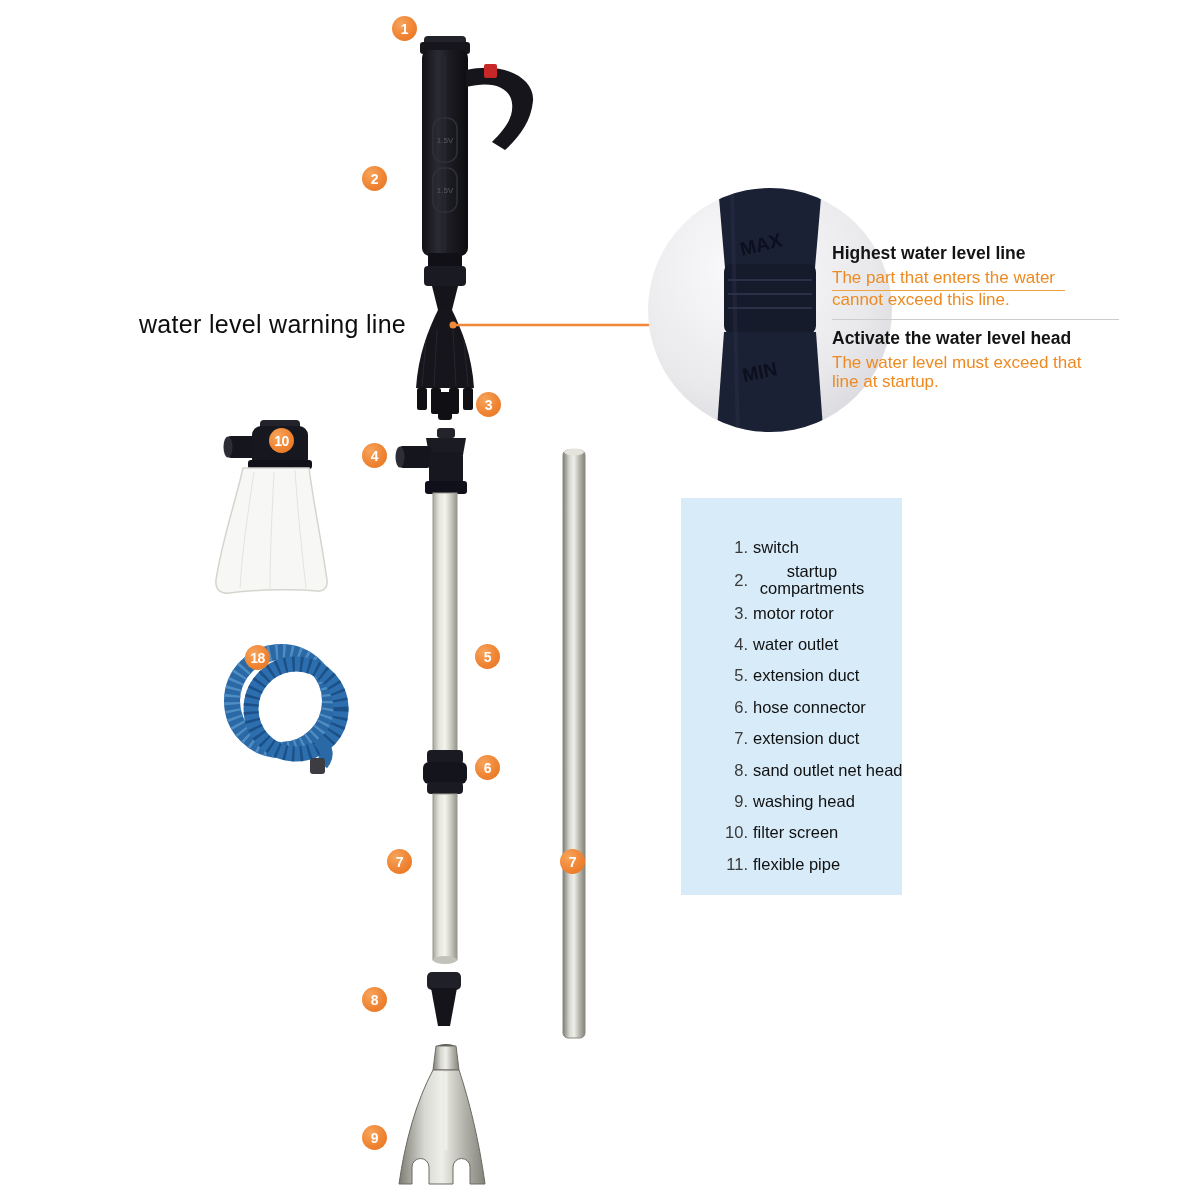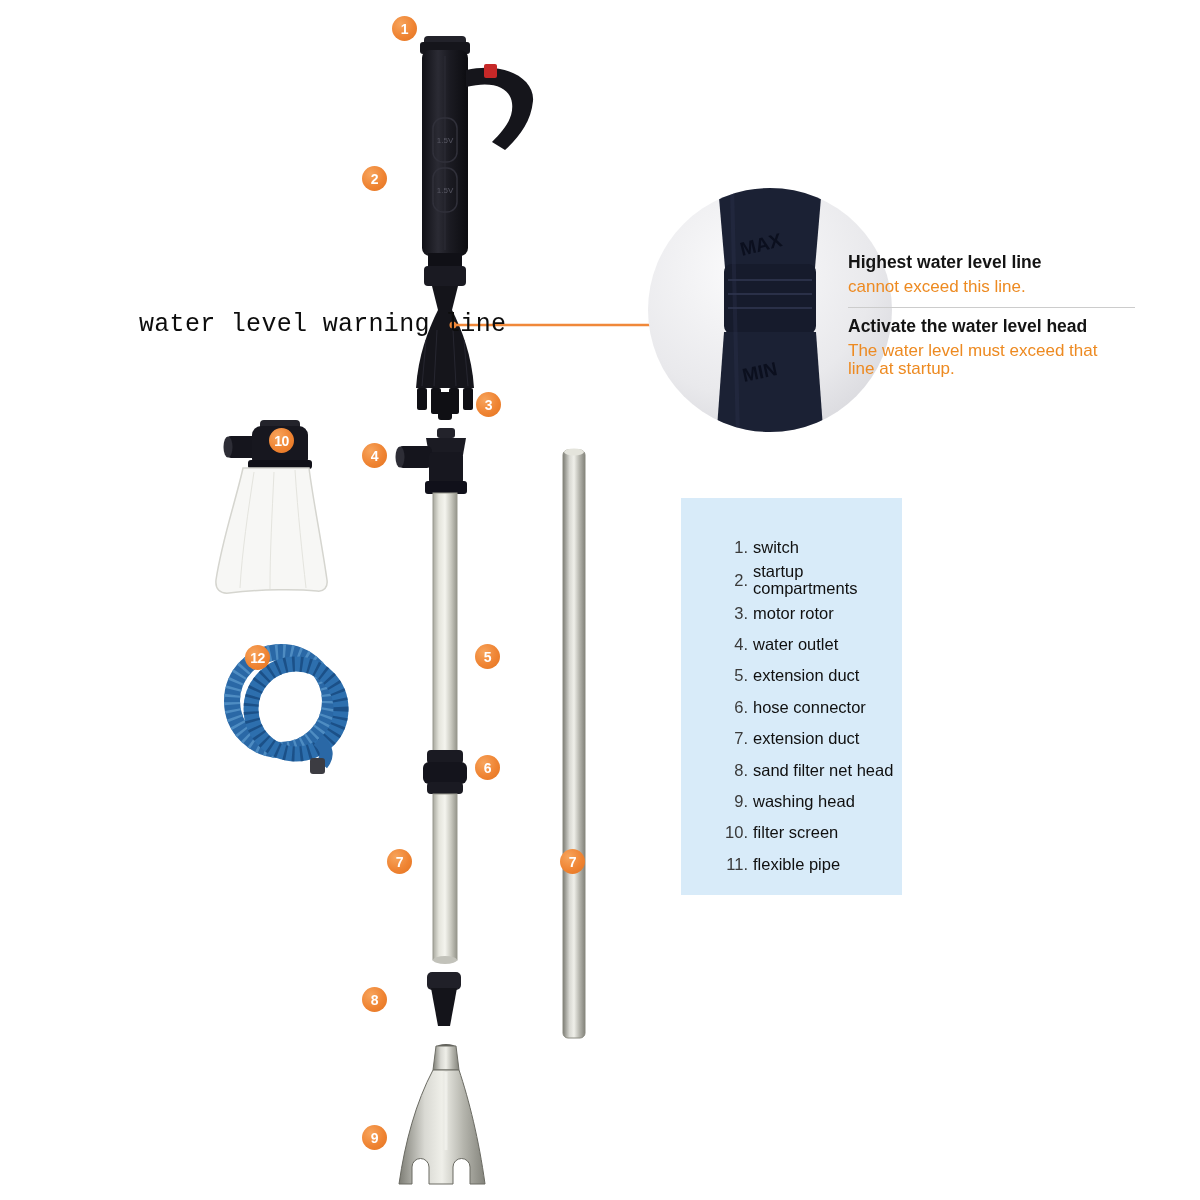--- a/index.html
+++ b/index.html
@@ -8,35 +8,35 @@
     font-family:"Liberation Sans","DejaVu Sans",sans-serif; }
   .canvas { position:relative; width:1200px; height:1200px; overflow:hidden; background:#fff; }
   svg.art { position:absolute; left:0; top:0; z-index:1; }
 
   .callout { position:absolute; width:25px; height:25px; border-radius:50%;
     background:radial-gradient(circle at 35% 32%, #f7a45c 0%, #ef8433 55%, #e4731f 100%);
     color:#fff; font-size:14px; font-weight:bold; display:flex; align-items:center;
     justify-content:center; z-index:5; letter-spacing:-0.5px; }
 
   .warn-label { position:absolute; left:139px; top:310px; font-size:25px; color:#0d0d0d;
-    letter-spacing:0.3px; z-index:4;font-family:Liberation Mono, monospace; }
-
-  .info-block { position:absolute; left:832px; top:252px; width:300px; z-index:4;margin-left:16px; }
+    letter-spacing:0.3px; z-index:4; }
+
+  .info-block { position:absolute; left:832px; top:243px; width:300px; z-index:4; }
   .info-title { font-size:17.5px; font-weight:600; color:#141414; margin-bottom:5px; }
   .info-orange { font-size:17px; color:#ED8A21; line-height:18.5px; }
   .underlined { display:inline-block; border-bottom:1.5px solid #f0a43f; padding:0 10px 2px 0; }
   .info-divider { border-top:1px solid #cccccc; width:287px; margin:10px 0 8px; }
 
   .panel { position:absolute; left:681px; top:498px; width:221px; height:397px;
     background:#D8EBF9; z-index:2; }
   .parts-list { padding:34px 0 0 38px; }
   .part-row { display:flex; align-items:center; min-height:31.4px; }
   .part-num { width:34px; flex:none; text-align:right; padding-right:5px;
     font-size:16.5px; color:#3a3a3a; }
-  .part-label { font-size:16.5px; color:#101010; white-space:nowrap; line-height:17px; }
+  .part-label { font-size:16.5px; color:#101010; white-space:nowrap; line-height:17px;text-align:center; }
   .part-row:nth-child(2) .part-label { white-space:normal; width:118px; }
 </style>
 </head>
 <body>
 
 <div class="canvas">
 
   <svg class="art" width="1200" height="1200" viewBox="0 0 1200 1200">
     <defs>
       <linearGradient id="gBody" x1="0" y1="0" x2="1" y2="0">
@@ -200,20 +200,23 @@
                L 412 1184 L 399 1184
                C 405 1142, 416 1102, 433 1070 Z" fill="url(#gSteel)" stroke="#6a6a62" stroke-width="1"></path>
       <path d="M446 1072 L446 1150" stroke="#fafaf6" stroke-width="3" opacity="0.5"></path>
     </g>
   </svg>
 
   <div class="warn-label">water level warning line</div>
 
   <div class="info-block">
     <div class="info-title">Highest water level line</div>
+    <div>
+      <span class="info-orange underlined">The part that enters the water</span>
+    </div>
     <div class="info-orange">cannot exceed this line.</div>
     <div class="info-divider"></div>
     <div class="info-title">Activate the water level head</div>
     <div class="info-orange">The water level must exceed that</div>
     <div class="info-orange">line at startup.</div>
   </div>
 
   <div class="panel">
     <div class="parts-list">
       <div class="part-row">
@@ -239,21 +242,21 @@
       <div class="part-row">
         <span class="part-num">6.</span>
         <span class="part-label">hose connector</span>
       </div>
       <div class="part-row">
         <span class="part-num">7.</span>
         <span class="part-label">extension duct</span>
       </div>
       <div class="part-row">
         <span class="part-num">8.</span>
-        <span class="part-label">sand filter net head</span>
+        <span class="part-label">sand outlet net head</span>
       </div>
       <div class="part-row">
         <span class="part-num">9.</span>
         <span class="part-label">washing head</span>
       </div>
       <div class="part-row">
         <span class="part-num">10.</span>
         <span class="part-label">filter screen</span>
       </div>
       <div class="part-row">
@@ -267,15 +270,15 @@
   <div class="callout" style="left:362px;top:166px">2</div>
   <div class="callout" style="left:476px;top:392px">3</div>
   <div class="callout" style="left:362px;top:443px">4</div>
   <div class="callout" style="left:475px;top:644px">5</div>
   <div class="callout" style="left:475px;top:755px">6</div>
   <div class="callout" style="left:387px;top:849px">7</div>
   <div class="callout" style="left:560px;top:849px">7</div>
   <div class="callout" style="left:362px;top:987px">8</div>
   <div class="callout" style="left:362px;top:1125px">9</div>
   <div class="callout" style="left:269px;top:428px">10</div>
-  <div class="callout" style="left:245px;top:645px">12</div>
+  <div class="callout" style="left:245px;top:645px">18</div>
 
 </div>
 
 </body></html>

